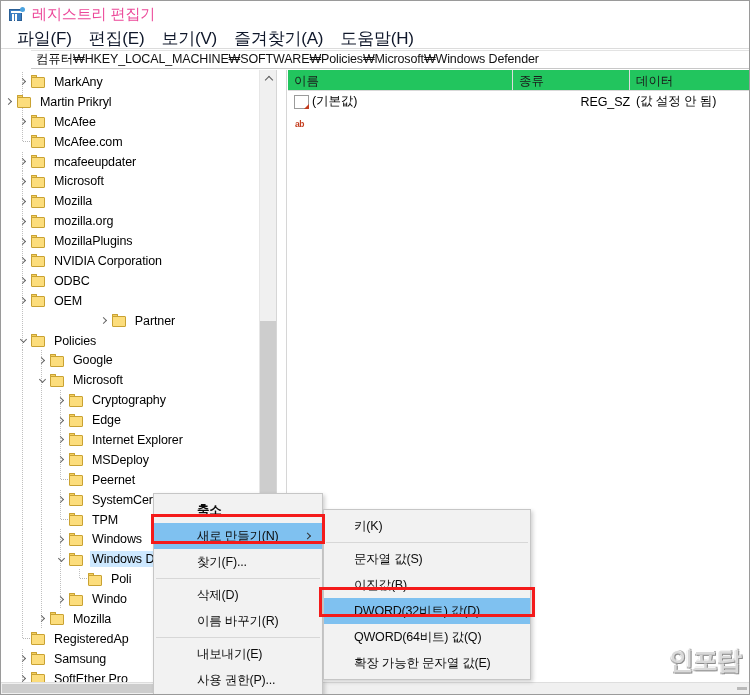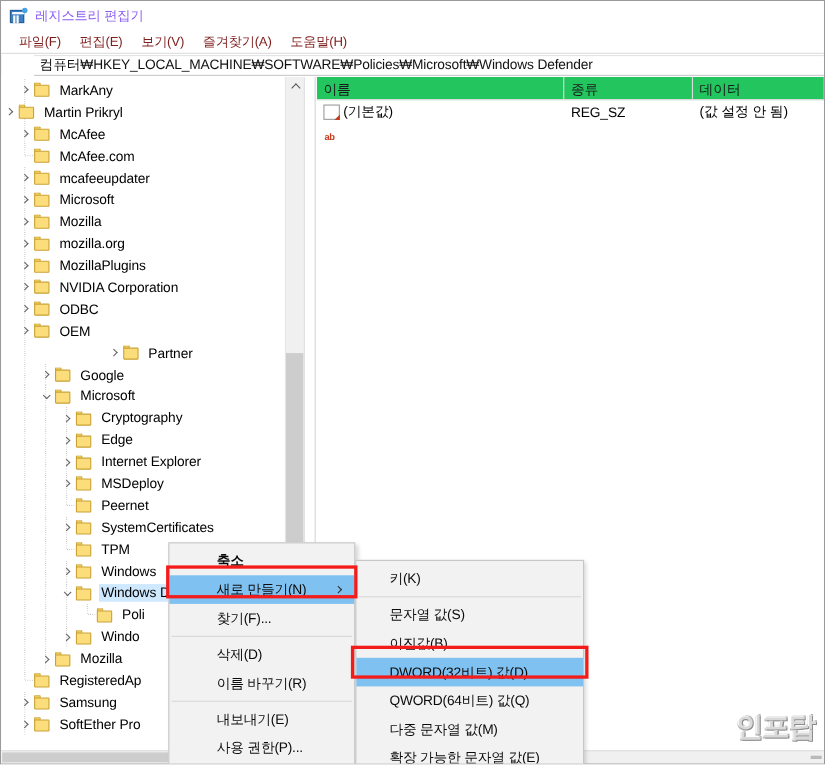--- a/index.html
+++ b/index.html
@@ -48,36 +48,36 @@
     left: 5px; top: 4px; width: 1.5px; height: 7px;
     background: #ffffff;
     box-shadow: -3px 0 0 #ffffff, 0 -2px 0 0 transparent;
   }
   .app-icon .dot {
     position: absolute; right: 0; top: 0;
     width: 5px; height: 5px; border-radius: 50%;
     background: #4aa3e0;
   }
   .titlebar .title-text {
-    font-size: 12px; color: #8b5cf6;
+    font-size: 15px; color: #ec4899;
     letter-spacing: -0.1px;
     white-space: nowrap;
   }
 
   
   .menubar {
     position: absolute; left: 0; top: 27px;
     width: 748px; height: 21px;
     background: #ffffff;
     display: flex; align-items: center;
     padding-left: 8px;
     border-bottom: 1px solid #dcdcdc;
   }
   .menubar .menu-item {
-    font-size: 12px; color: #7f1d1d;
+    font-size: 17px; color: #0f172a;
     padding: 2px 9px 2px 8px;
     white-space: nowrap;
     cursor: default;
     letter-spacing: -0.2px;
   }
 
   
   .addressbar {
     position: absolute; left: 0; top: 49px;
     width: 748px; height: 19px;
@@ -255,21 +255,21 @@
     position: absolute; left: 0; top: 21px;
     width: 461px; height: 21px;
     display: flex; align-items: center;
     cursor: default;
   }
   .list-row .cell {
     font-size: 12.5px; color: #000000;
     white-space: nowrap; letter-spacing: -0.1px;
   }
   .list-row .cell.c1 { width: 225px; padding-left: 6px; display: flex; align-items: center; }
-  .list-row .cell.c2 { width: 117px; padding-left: 6px; }
+  .list-row .cell.c2 { width: 117px; padding-left: 6px; text-align: right; }
   .list-row .cell.c3 { width: 119px; padding-left: 6px; }
   .ab-icon {
     width: 15px; height: 14px;
     flex: none; margin-right: 3px;
     position: relative;
     background: #ffffff;
     border: 1px solid #9b9b9b;
   }
   .ab-icon .ab {
     position: absolute; left: 0px; top: 0px;
@@ -508,20 +508,31 @@
         <div class="tree-row" style="padding-left: 14px; justify-content: center;">
           <span class="guide" style="left: 21px;"></span>
           <span class="twisty">
             <i class="chev"></i>
           </span>
           <span class="folder">
             <span class="tab"></span>
             <span class="body"></span>
           </span>
           <span class="label">Partner</span>
+        </div>
+        <div class="tree-row" style="padding-left: 14px;">
+          <span class="guide" style="left: 21px;"></span>
+          <span class="twisty open">
+            <i class="chev"></i>
+          </span>
+          <span class="folder">
+            <span class="tab"></span>
+            <span class="body"></span>
+          </span>
+          <span class="label">Policies</span>
         </div>
         <div class="tree-row" style="padding-left: 33px;">
           <span class="guide" style="left: 21px;"></span>
           <span class="guide" style="left: 40px;"></span>
           <span class="twisty">
             <i class="chev"></i>
           </span>
           <span class="folder">
             <span class="tab"></span>
             <span class="body"></span>
@@ -796,23 +807,20 @@
       <div class="ctx-item">
         <span>이진값(B)</span>
       </div>
       <div class="ctx-item highlight">
         <span>DWORD(32비트) 값(D)</span>
       </div>
       <div class="ctx-item">
         <span>QWORD(64비트) 값(Q)</span>
       </div>
       <div class="ctx-item">
-        <span>다중 문자열 값(M)</span>
-      </div>
-      <div class="ctx-item">
         <span>확장 가능한 문자열 값(E)</span>
       </div>
     </div>
 
   <div class="redbox b1"></div>
   <div class="redbox b2"></div>
 
   <div class="hscroll">
     <div class="hthumb"></div>
     <div class="hend"></div>

